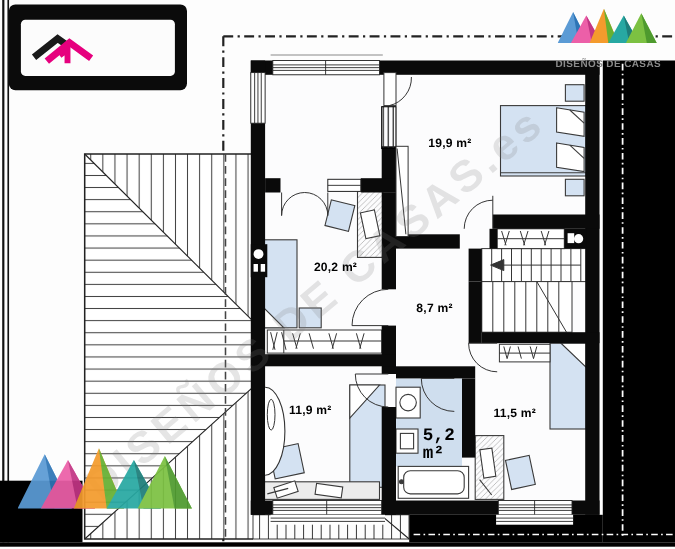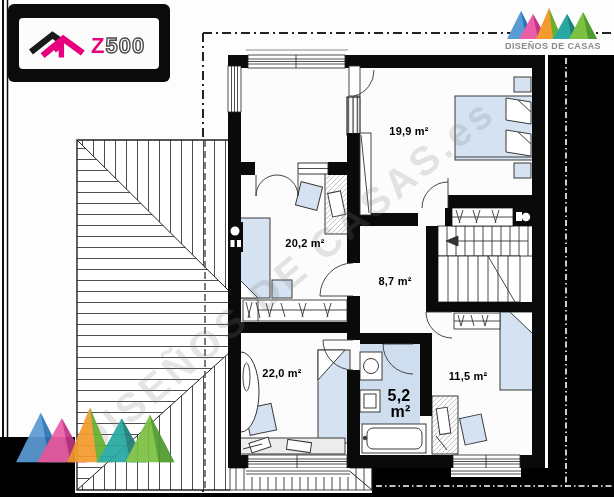--- a/index.html
+++ b/index.html
@@ -1,36 +1,36 @@
 <!DOCTYPE html>
 <html><head>
 <meta charset="utf-8">
 <style>
   html,body{margin:0;padding:0;background:#fff;}
   .stage{position:relative;width:614px;height:499px;background:#fdfdfd;overflow:hidden;
          font-family:"Liberation Sans",sans-serif;}
   .stage svg.plan{position:absolute;left:0;top:0;}
   .area-label{position:absolute;transform:translate(-50%,-50%);font-weight:bold;
               font-size:11px;color:#000;white-space:nowrap;letter-spacing:0.2px;}
-  .area-label.small{font-size:16px;line-height:16px;text-align:right;}
+  .area-label.small{font-size:16px;line-height:16px;text-align:left;font-family:Liberation Mono, monospace;}
   .watermark{position:absolute;left:84px;top:424px;transform:rotate(-40deg);
              transform-origin:0 50%;font-size:40px;font-weight:bold;letter-spacing:4px;
              color:rgba(125,125,125,0.20);white-space:nowrap;pointer-events:none;}
   .z500-box{position:absolute;left:8px;top:4px;width:162px;height:78px;background:#0b0b0b;
             border-radius:6px;}
   .z500-panel{position:absolute;left:11px;top:14px;width:140px;height:51px;background:#fcfcfc;
               border-radius:4px;display:flex;align-items:center;}
   .z500-text{position:absolute;left:72px;top:15px;font-size:22px;font-weight:bold;
              letter-spacing:1px;}
   .z500-text .z{color:#e6007e;}
   .z500-text .rest{color:#fdfdfd;-webkit-text-stroke:1.4px #4a4a4a;}
   .logo-tr{position:absolute;left:503px;top:6px;width:100px;}
   .logo-tr .mtns{display:block;margin:0 auto;}
   .logo-name{font-size:9px;font-weight:bold;color:#8b8b8b;letter-spacing:0.4px;
-             text-align:center;margin-top:1px;white-space:nowrap;}
+             text-align:center;margin-top:13px;white-space:nowrap;}
   .logo-bl{position:absolute;left:16px;top:386px;width:162px;opacity:0.93;}
 </style>
 </head>
 <body>
 
 <div class="stage">
 
 <svg class="plan" width="614" height="499" viewBox="0 0 614 499">
   <defs>
     <pattern id="vh" width="11" height="11" patternUnits="userSpaceOnUse">
@@ -256,40 +256,39 @@
 
 <div class="watermark">DISEÑOS DE CASAS.es</div>
 
 <div class="z500-box">
   <div class="z500-panel">
     <svg width="58" height="34" viewBox="0 0 64 38" style="margin-left:8px">
       <path d="M4,28 L28,9 L38,16" stroke="#1a1a1a" stroke-width="7" fill="none"></path>
       <path d="M17,32 L40,13 L62,29" stroke="#e6007e" stroke-width="7" fill="none"></path>
       <path d="M30,26 L38,20 L38,34" stroke="#e6007e" stroke-width="6" fill="none"></path>
     </svg>
-    <div class="z500-text"><span class="z">Z</span><span class="rest">500</span></div>
   </div>
 </div>
 
 <div class="logo-tr">
   <svg class="mtns" width="92" height="34" viewBox="0 0 92 34">
         <use href="#mtn"></use>
       </svg>
   <div class="logo-name">DISEÑOS DE CASAS</div>
 </div>
 
 <div class="logo-bl">
   <svg width="162" height="96" viewBox="0 0 92 34">
         <use href="#mtn"></use>
       </svg>
 </div>
 
 <div class="area-label" style="left:409px;top:131px">19,9 m²</div>
 <div class="area-label" style="left:305px;top:243px">20,2 m²</div>
 <div class="area-label" style="left:395px;top:281px">8,7 m²</div>
-<div class="area-label" style="left:282px;top:373px">22,0 m²</div>
+<div class="area-label" style="left:282px;top:373px">11,9 m²</div>
 <div class="area-label small" style="left:399px;top:404px">
       <div>5,2</div>
       <div>m²</div>
     </div>
 <div class="area-label" style="left:468px;top:376px">11,5 m²</div>
 
 </div>
 
 </body></html>

